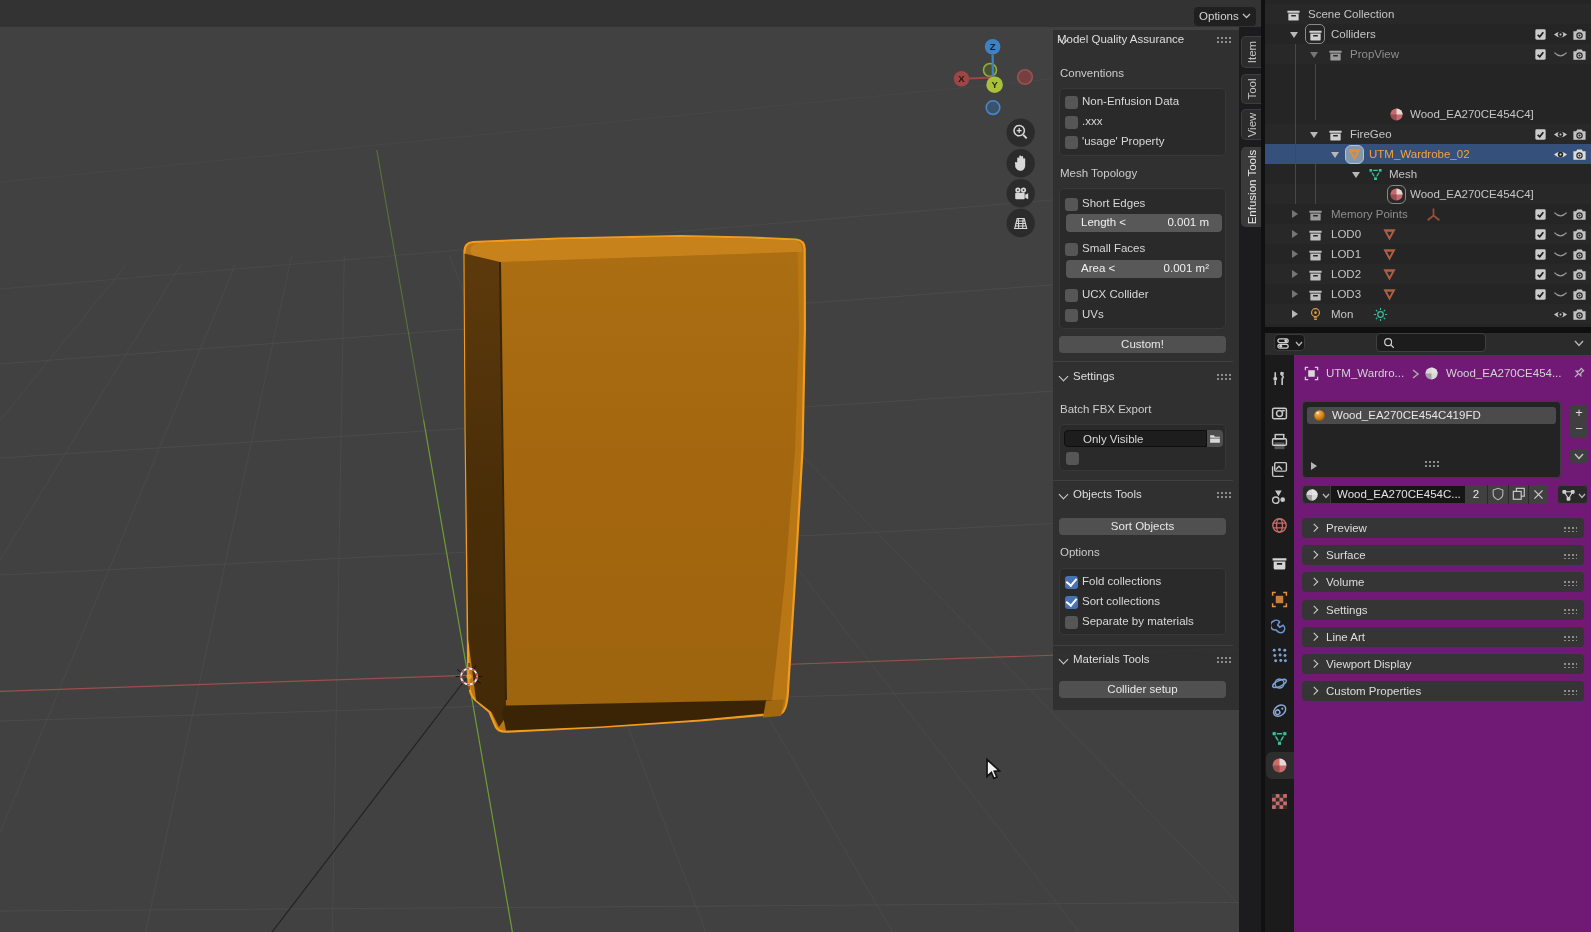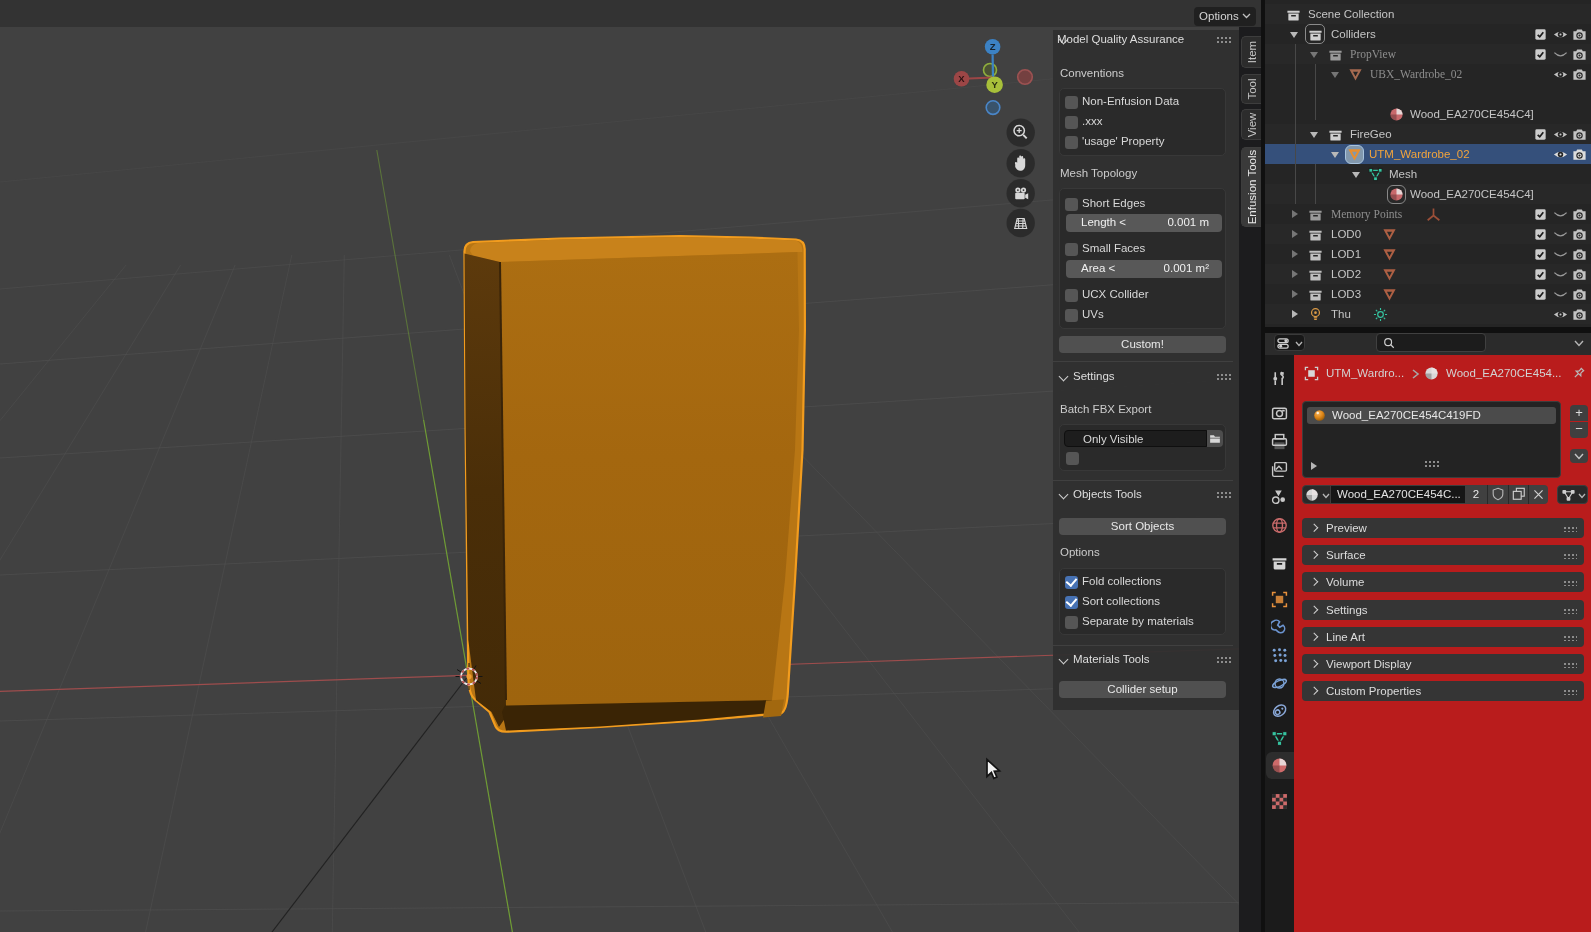--- a/index.html
+++ b/index.html
@@ -28,32 +28,32 @@
 .vtab{position:absolute;left:2px;width:20px;background:#2c2c2c;border:1px solid #3d3d3d;border-right:none;border-radius:5px 0 0 5px;color:#c5c5c5;}
 .vtab.active{background:#3a3a3a;color:#e8e8e8;}
 .vtab span{position:absolute;left:50%;top:50%;transform:translate(-50%,-50%) rotate(-90deg);white-space:nowrap;font-size:11.5px;}
 
 #vsep{left:1261px;top:0;width:4px;height:932px;background:#101010;}
 #hsep{left:1265px;top:327px;width:326px;height:6px;background:#101010;}
 
 #outliner{left:1265px;top:0;width:326px;height:327px;background:#252525;color:#c5c5c5;font-size:11.5px;overflow:hidden;}
 .orow{position:absolute;left:0;width:326px;height:20px;line-height:20px;}
 .orow .txt{position:absolute;top:0;}
-.dim{color:#8e8e8e;font-family:Liberation Serif, serif;}
+.dim{color:#8e8e8e;}
 .tri{position:absolute;width:0;height:0;}
 .tri.open{border-left:4.5px solid transparent;border-right:4.5px solid transparent;border-top:6px solid #b8b8b8;}
 .tri.closed{border-top:4.5px solid transparent;border-bottom:4.5px solid transparent;border-left:6px solid #b8b8b8;}
 .tri.dimt{opacity:0.55;}
 .chev{position:absolute;width:7px;height:7px;border-right:1.7px solid #cfcfcf;border-bottom:1.7px solid #cfcfcf;transform:rotate(45deg);}
 .oicon{position:absolute;width:15px;height:15px;top:2.5px;}
 .orow.r-alt{background:#282828;}
 .orow.sel{background:#35507b;color:#e6e6e6;}
 .orow .orange{color:#f2a43c;}
 
-#props{left:1265px;top:333px;width:326px;height:599px;background:#b91c1c;color:#d8d8d8;font-size:11.5px;}
+#props{left:1265px;top:333px;width:326px;height:599px;background:#701a75;color:#d8d8d8;font-size:11.5px;}
 #ptabs{left:0px;top:22px;width:29px;height:577px;background:#1b1b1b;}
 .collhead{position:absolute;left:37px;width:282px;height:20px;background:#353535;border-radius:4px;color:#dddddd;line-height:21px;}
 .collhead .car{position:absolute;left:9px;top:7px;width:5.5px;height:5.5px;border-right:1.6px solid #cfcfcf;border-bottom:1.6px solid #cfcfcf;transform:rotate(-45deg);}
 .collhead .lbl{position:absolute;left:24px;}
 .dots4{position:absolute;right:7px;top:8px;width:14px;height:6px;}
 </style></head>
 <body>
 <svg width="0" height="0" style="position:absolute">
 <defs>
 <symbol id="i-coll" viewBox="0 0 16 16">
@@ -339,33 +339,20 @@
         <svg class="oicon" style="left:268px" color="#c9c9c9">
           <use href="#i-chkw"></use>
         </svg>
         <svg class="oicon" style="left:288px" color="#c2c2c2">
           <use href="#i-eyec"></use>
         </svg>
         <svg class="oicon" style="left:307px" color="#c2c2c2">
           <use href="#i-cam"></use>
         </svg>
       </div>
-    <div class="orow" style="top:64px">
-        <div class="tri open dimt" style="left:66px;top:8px"></div>
-        <svg class="oicon" style="left:83px" color="#a66a50">
-          <use href="#i-tri"></use>
-        </svg>
-        <span class="txt dim" style="left:105px">UBX_Wardrobe_02</span>
-        <svg class="oicon" style="left:288px" color="#c2c2c2">
-          <use href="#i-eye"></use>
-        </svg>
-        <svg class="oicon" style="left:307px" color="#c2c2c2">
-          <use href="#i-cam"></use>
-        </svg>
-      </div>
     <div class="orow" style="top:104px">
         <svg class="oicon" style="left:124px" color="#c8696c">
           <use href="#i-mat"></use>
         </svg>
         <span class="txt" style="left:145px">Wood_EA270CE454C4]</span>
       </div>
     <div class="orow r-alt" style="top:124px">
         <div class="tri open" style="left:45px;top:8px"></div>
         <svg class="oicon" style="left:63px" color="#d0d0d0">
           <use href="#i-coll"></use>
@@ -502,21 +489,21 @@
         </svg>
         <svg class="oicon" style="left:307px" color="#c2c2c2">
           <use href="#i-cam"></use>
         </svg>
       </div>
     <div class="orow r-alt" style="top:304px">
         <div class="tri closed" style="left:27px;top:5.5px"></div>
         <svg class="oicon" style="left:43px" color="#dc9b45">
           <use href="#i-bulb"></use>
         </svg>
-        <span class="txt" style="left:66px">Thu</span>
+        <span class="txt" style="left:66px">Mon</span>
         <svg class="oicon" style="left:108px" color="#35c4a0">
           <use href="#i-sun"></use>
         </svg>
         <svg class="oicon" style="left:288px" color="#c2c2c2">
           <use href="#i-eye"></use>
         </svg>
         <svg class="oicon" style="left:307px" color="#c2c2c2">
           <use href="#i-cam"></use>
         </svg>
       </div>

